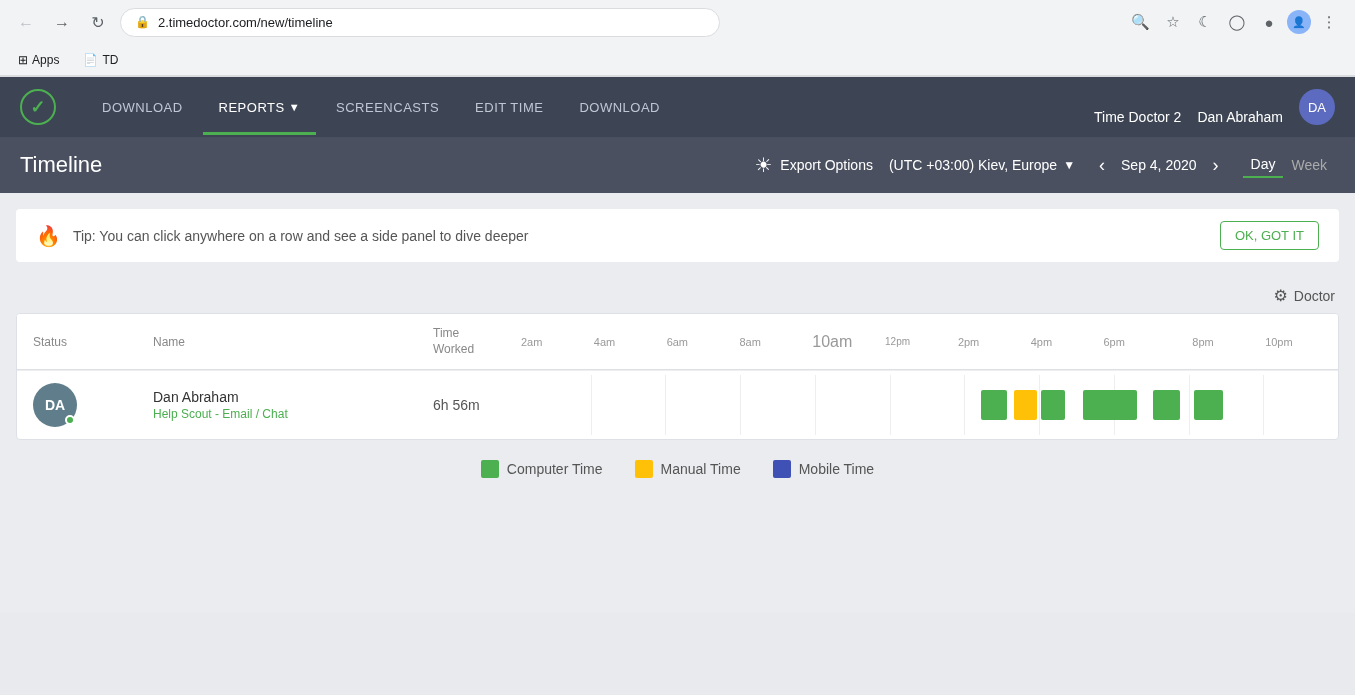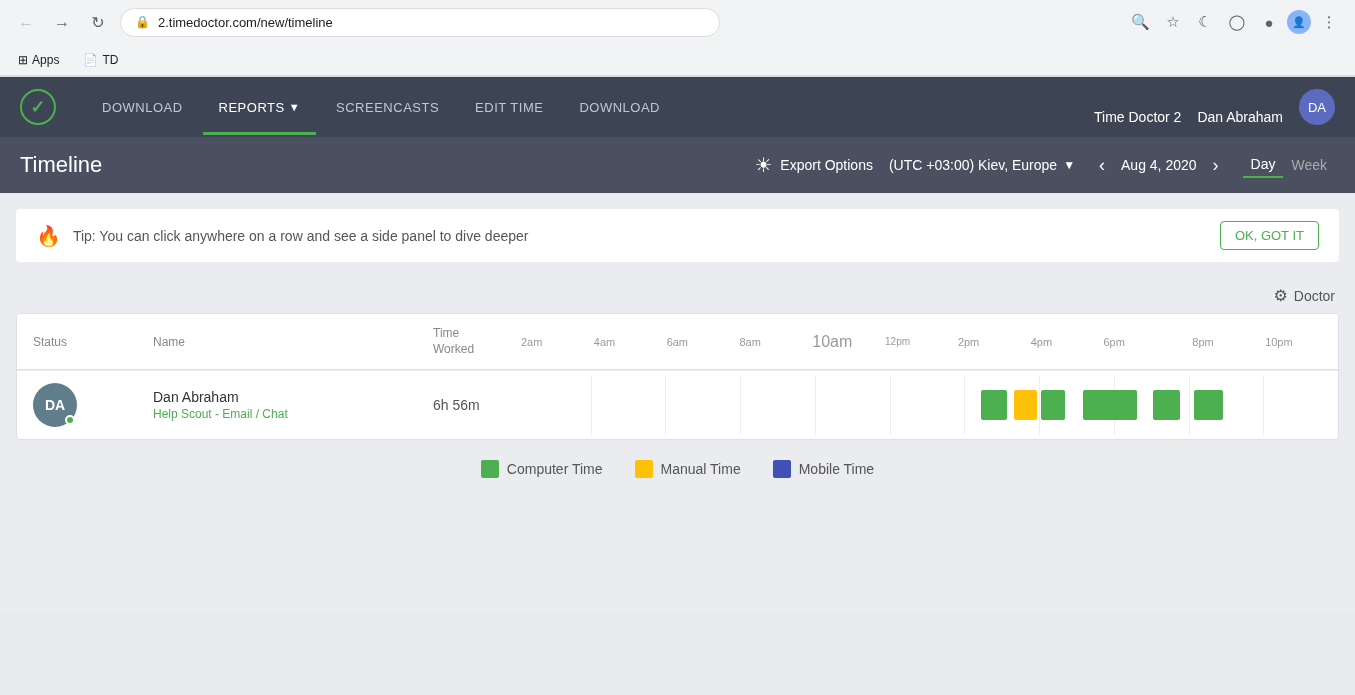--- a/index.html
+++ b/index.html
@@ -171,21 +171,21 @@
       <span>Export Options</span>
     </div>
 
     <div class="timezone-selector">
       <span>(UTC +03:00) Kiev, Europe</span>
       <span class="chevron-down">▼</span>
     </div>
 
     <div class="date-nav">
       <button class="date-nav-btn">‹</button>
-      <span class="current-date">Aug 4, 2020</span>
+      <span class="current-date">Sep 4, 2020</span>
       <button class="date-nav-btn">›</button>
     </div>
 
     <div class="view-toggle">
       <span class="view-btn active">Day</span>
       <span class="view-btn">Week</span>
     </div>
   </div>
 </div>
 

